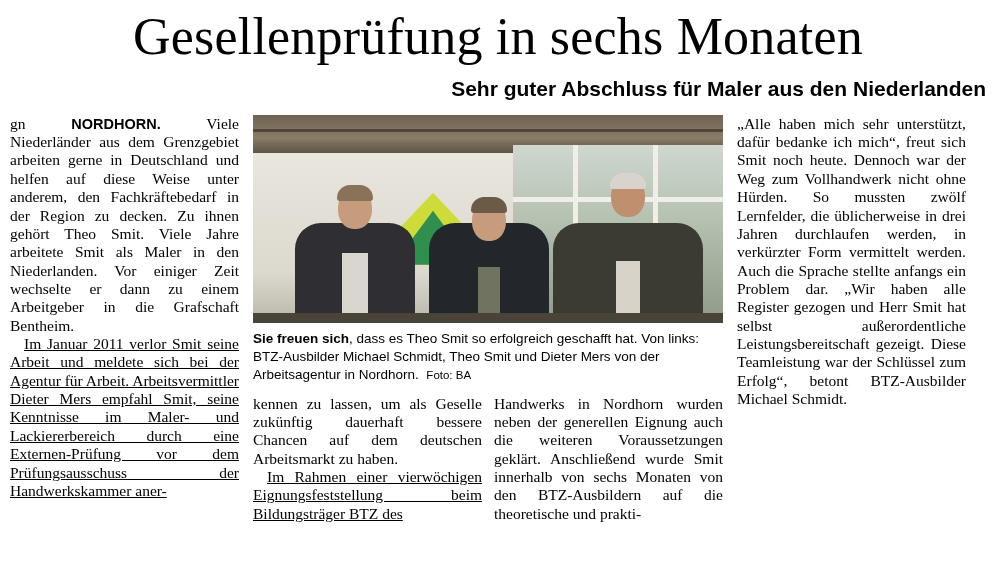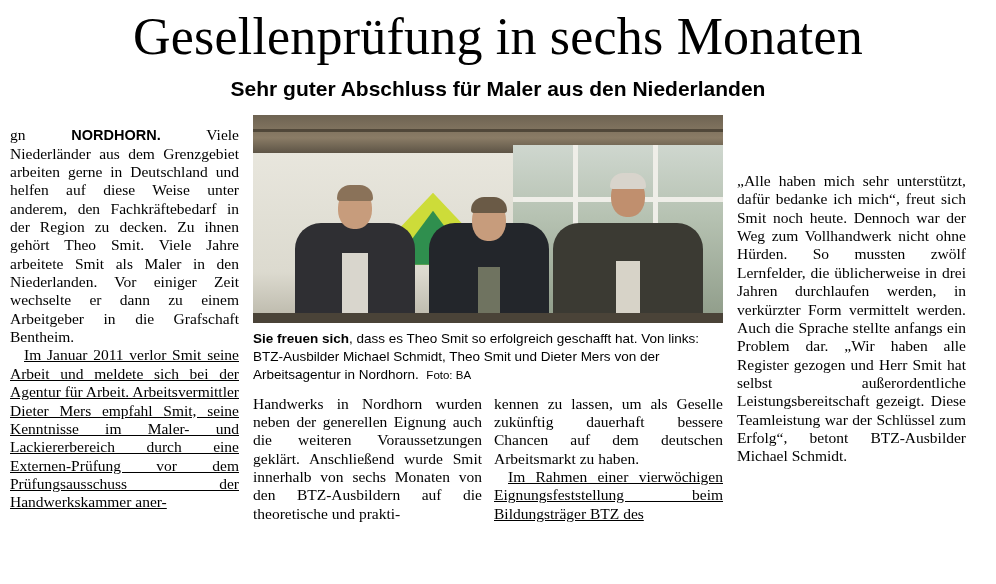--- a/index.html
+++ b/index.html
@@ -24,31 +24,31 @@
   .headline {
     text-align: center;
     font-family: "Liberation Serif", serif;
     font-weight: normal;
     font-size: 52px;
     line-height: 1.05;
     letter-spacing: 0.2px;
     margin: 10px 0 0 0;
   }
   .subhead {
-    text-align: center;
+    text-align: right;
     font-family: "Liberation Sans", sans-serif;
     font-weight: bold;
     font-size: 21px;
     line-height: 1.15;
     margin: 12px 0 14px 0;
   }
   .columns {
     display: flex;
     gap: 14px;
-    align-items: center;
+    align-items: flex-start;
   }
   .col {
     width: 229px;
     flex: 0 0 229px;
   }
   .col-mid {
     width: 470px;
     flex: 0 0 470px;
   }
   p.body {
@@ -228,25 +228,25 @@
           <div class="ph-floor"></div>
         </div>
 
         <div class="caption">
           <b>Sie freuen sich</b><span>, dass es Theo Smit so erfolgreich geschafft hat. Von links: BTZ-Ausbilder Michael Schmidt, Theo Smit und Dieter Mers von der Arbeitsagentur in Nordhorn.</span>&nbsp;&nbsp;<span class="credit">Foto: BA</span>
         </div>
       </div>
 
       <div class="mid-lower">
         <div class="col">
-          <p class="body">Handwerks in Nordhorn wurden neben der generellen Eignung auch die weiteren Voraussetzungen geklärt. Anschließend wurde Smit innerhalb von sechs Monaten von den BTZ-Ausbildern auf die theoretische und prakti-</p>
-        </div>
-        <div class="col">
           <p class="body">kennen zu lassen, um als Geselle zukünftig dauerhaft bessere Chancen auf dem deutschen Arbeitsmarkt zu haben.</p>
           <p class="body">Im Rahmen einer vierwöchigen Eignungsfeststellung beim Bildungsträger BTZ des</p>
+        </div>
+        <div class="col">
+          <p class="body">Handwerks in Nordhorn wurden neben der generellen Eignung auch die weiteren Voraussetzungen geklärt. Anschließend wurde Smit innerhalb von sechs Monaten von den BTZ-Ausbildern auf die theoretische und prakti-</p>
         </div>
       </div>
     </div>
 
     <div class="col">
       <p class="body">„Alle haben mich sehr unterstützt, dafür bedanke ich mich“, freut sich Smit noch heute. Dennoch war der Weg zum Vollhandwerk nicht ohne Hürden. So mussten zwölf Lernfelder, die üblicherweise in drei Jahren durchlaufen werden, in verkürzter Form vermittelt werden. Auch die Sprache stellte anfangs ein Problem dar. „Wir haben alle Register gezogen und Herr Smit hat selbst außerordentliche Leistungsbereitschaft gezeigt. Diese Teamleistung war der Schlüssel zum Erfolg“, betont BTZ-Ausbilder Michael Schmidt.</p>
     </div>
 
   </div>
 </div>

